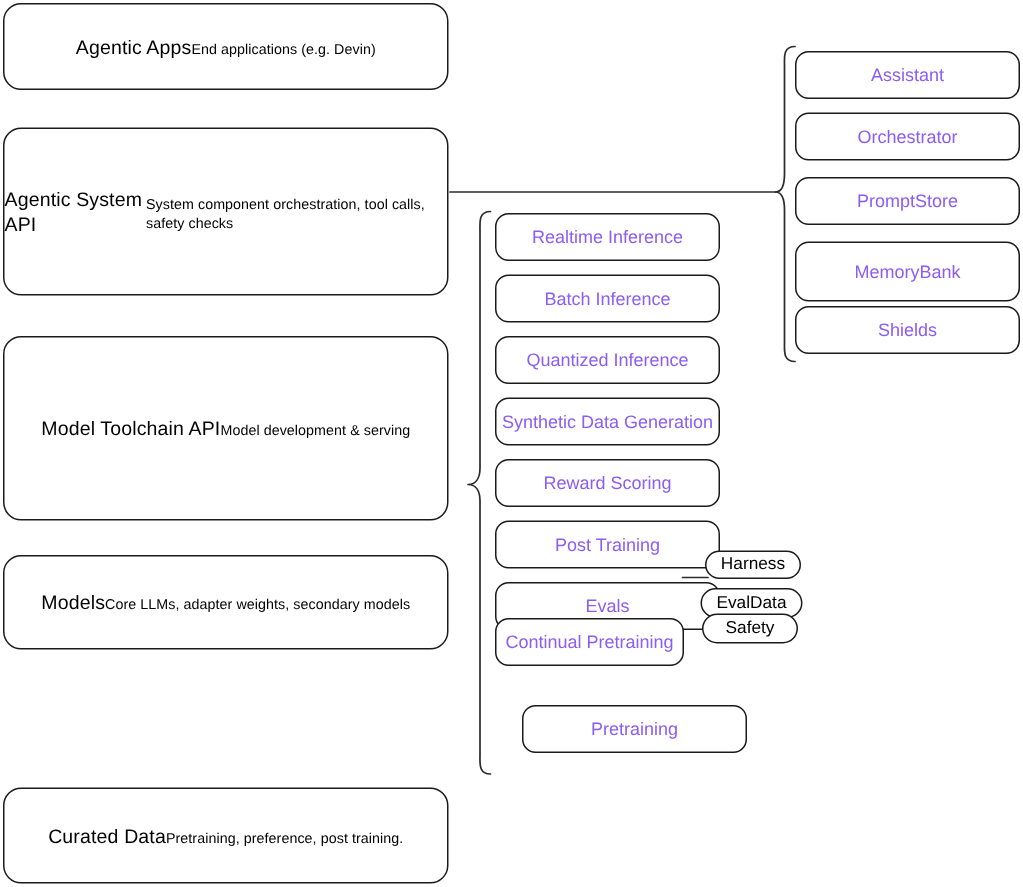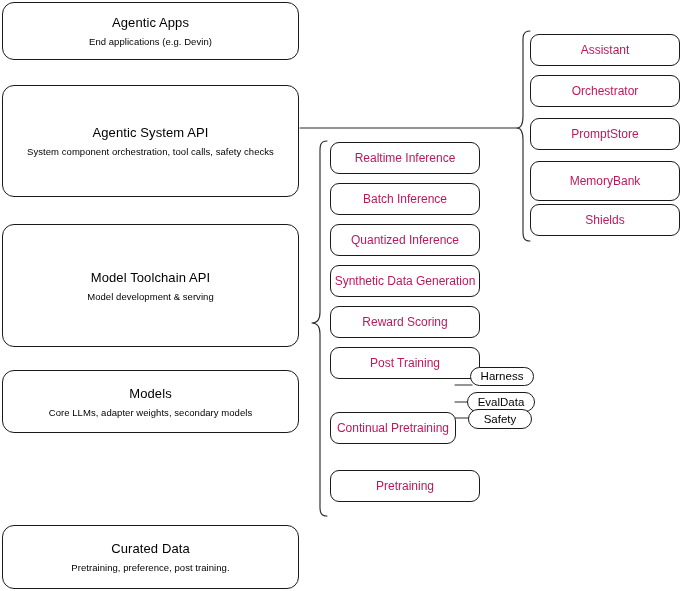--- a/index.html
+++ b/index.html
@@ -19,24 +19,24 @@
     overflow: hidden;
     background: #ffffff;
   }
   .box {
     position: absolute;
     box-sizing: border-box;
     border: 1px solid #1a1a1a;
     border-radius: 12px;
     background: #ffffff;
     display: flex;
-    flex-direction: column;
+    flex-direction: row;
     align-items: center;
     justify-content: center;
-    text-align: right;
+    text-align: left;
   }
   .layer-title {
     font-size: 13px;
     line-height: 17px;
     color: #000;
     letter-spacing: 0.1px;
   }
   .layer-sub {
     font-size: 9.5px;
     line-height: 13px;
@@ -48,21 +48,21 @@
     position: absolute;
     box-sizing: border-box;
     border: 1px solid #1a1a1a;
     border-radius: 9px;
     background: #ffffff;
     display: flex;
     align-items: center;
     justify-content: center;
     font-size: 12px;
     line-height: 14px;
-    color: #be185d;
+    color: #8b5cf6;
     text-align: center;
   }
   .pill {
     position: absolute;
     box-sizing: border-box;
     border: 1px solid #1a1a1a;
     border-radius: 999px;
     background: #ffffff;
     display: flex;
     align-items: center;
@@ -143,24 +143,27 @@
   </div>
   <div class="cap-box" style="left:330px; top:265px; width:150px; height:32px;">
     <span>Synthetic Data Generation</span>
   </div>
   <div class="cap-box" style="left:330px; top:306px; width:150px; height:32px;">
     <span>Reward Scoring</span>
   </div>
   <div class="cap-box" style="left:330px; top:347px; width:150px; height:32px;">
     <span>Post Training</span>
   </div>
+  <div class="cap-box" style="left:330px; top:388px; width:150px; height:32px;">
+    <span>Evals</span>
+  </div>
   <div class="cap-box" style="left:330px; top:412px; width:126px; height:32px;">
     <span>Continual Pretraining</span>
   </div>
-  <div class="cap-box" style="left:330px; top:470px; width:150px; height:32px;">
+  <div class="cap-box" style="left:348px; top:470px; width:150px; height:32px;">
     <span>Pretraining</span>
   </div>
 
   <div class="pill" style="left:470px; top:367px; width:64px; height:19px;">
     <span>Harness</span>
   </div>
   <div class="pill" style="left:467px; top:392px; width:68px; height:20px;">
     <span>EvalData</span>
   </div>
   <div class="pill" style="left:468px; top:409px; width:64px; height:20px;">

